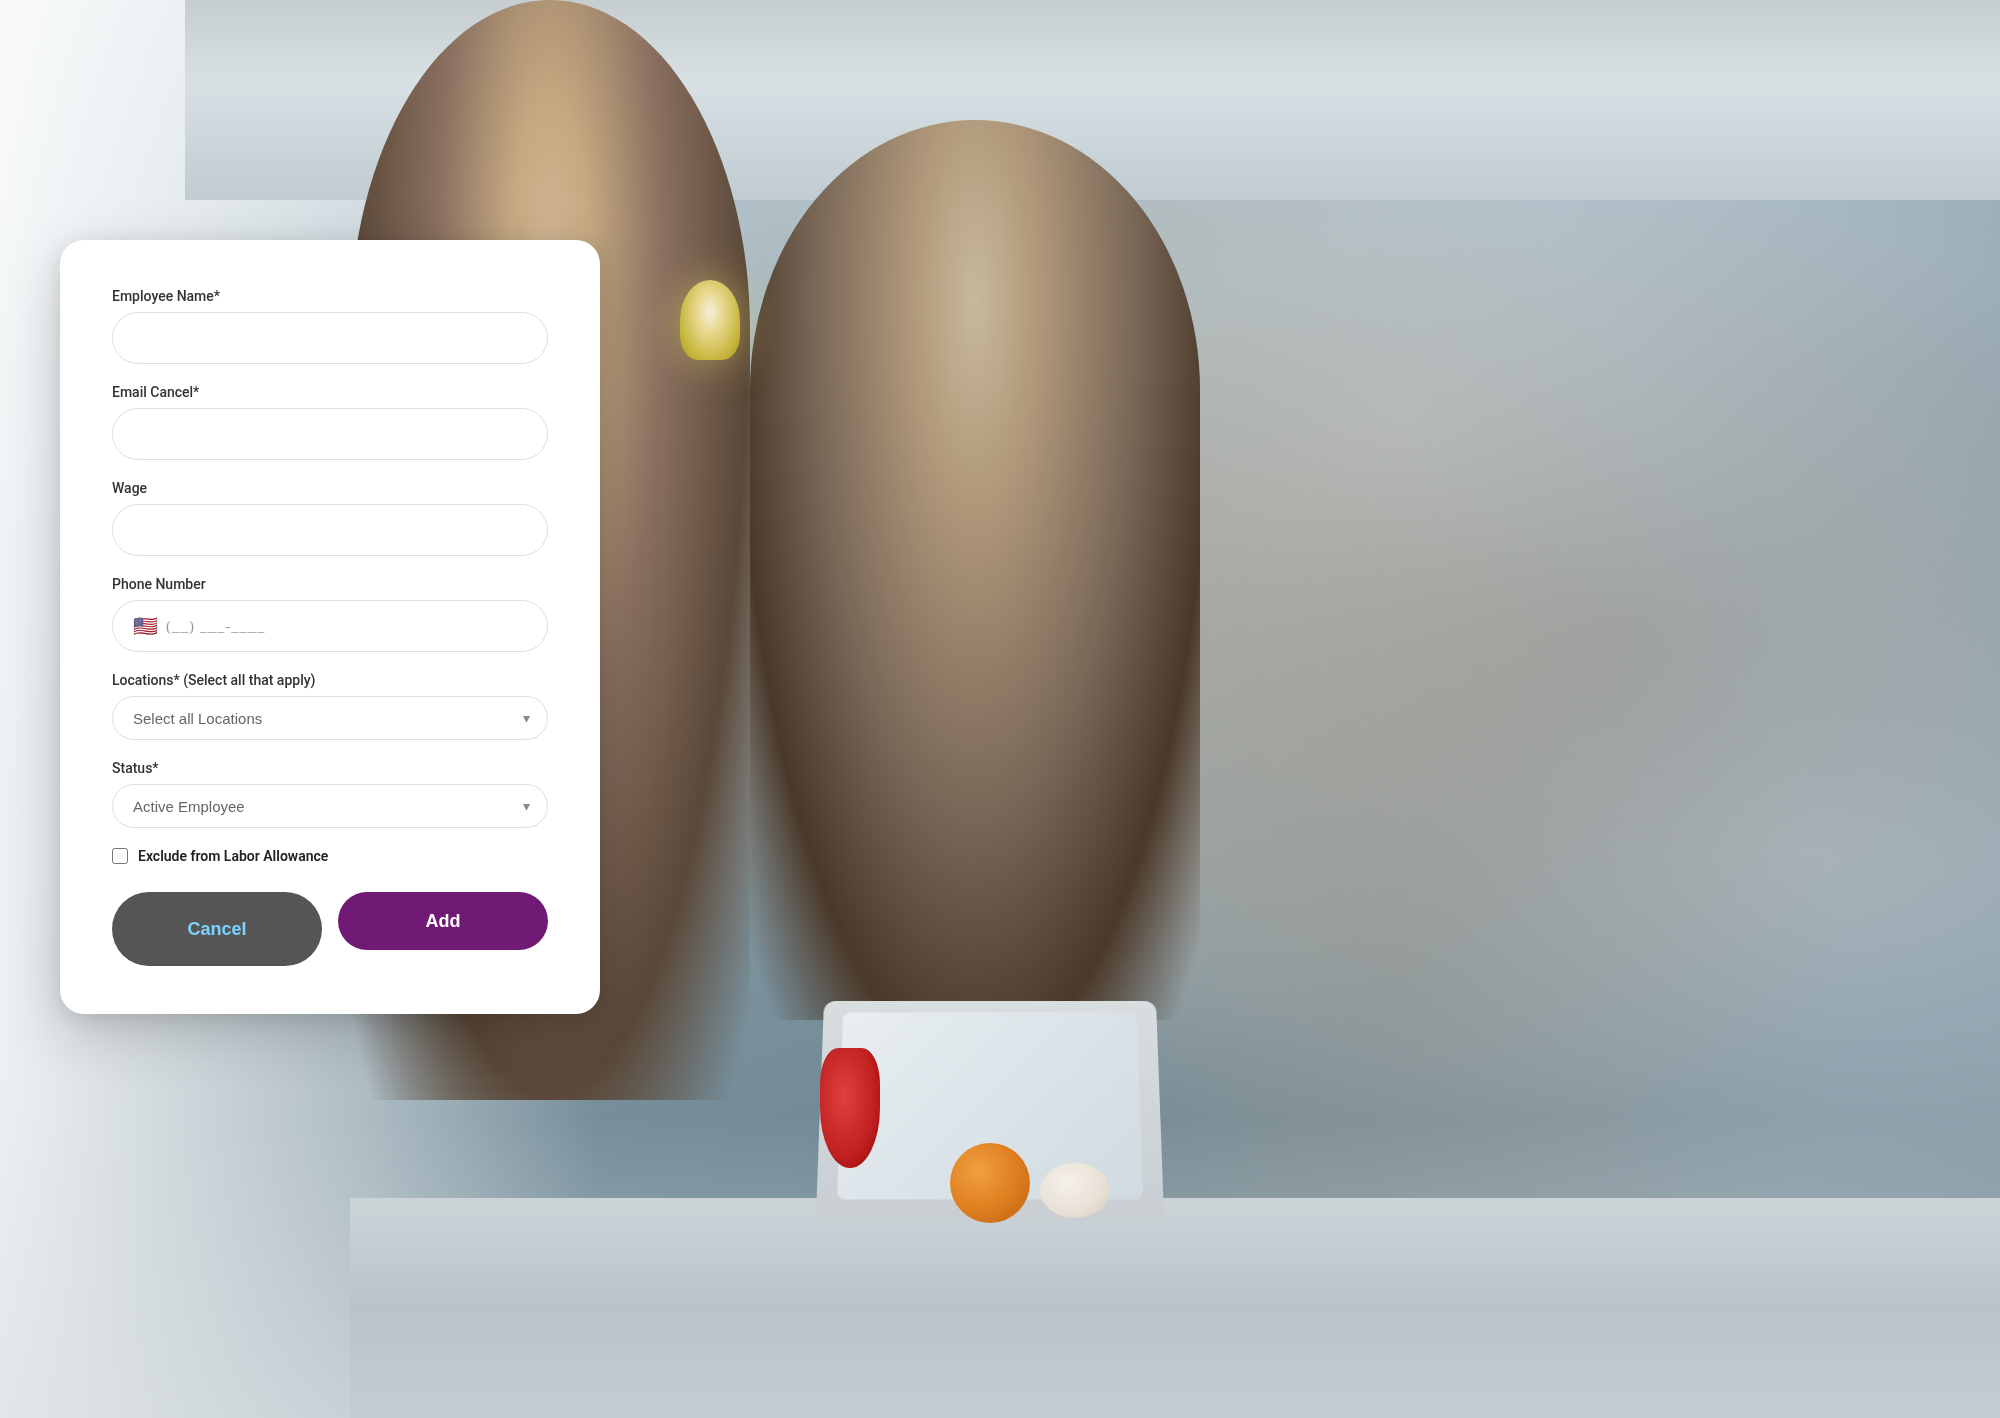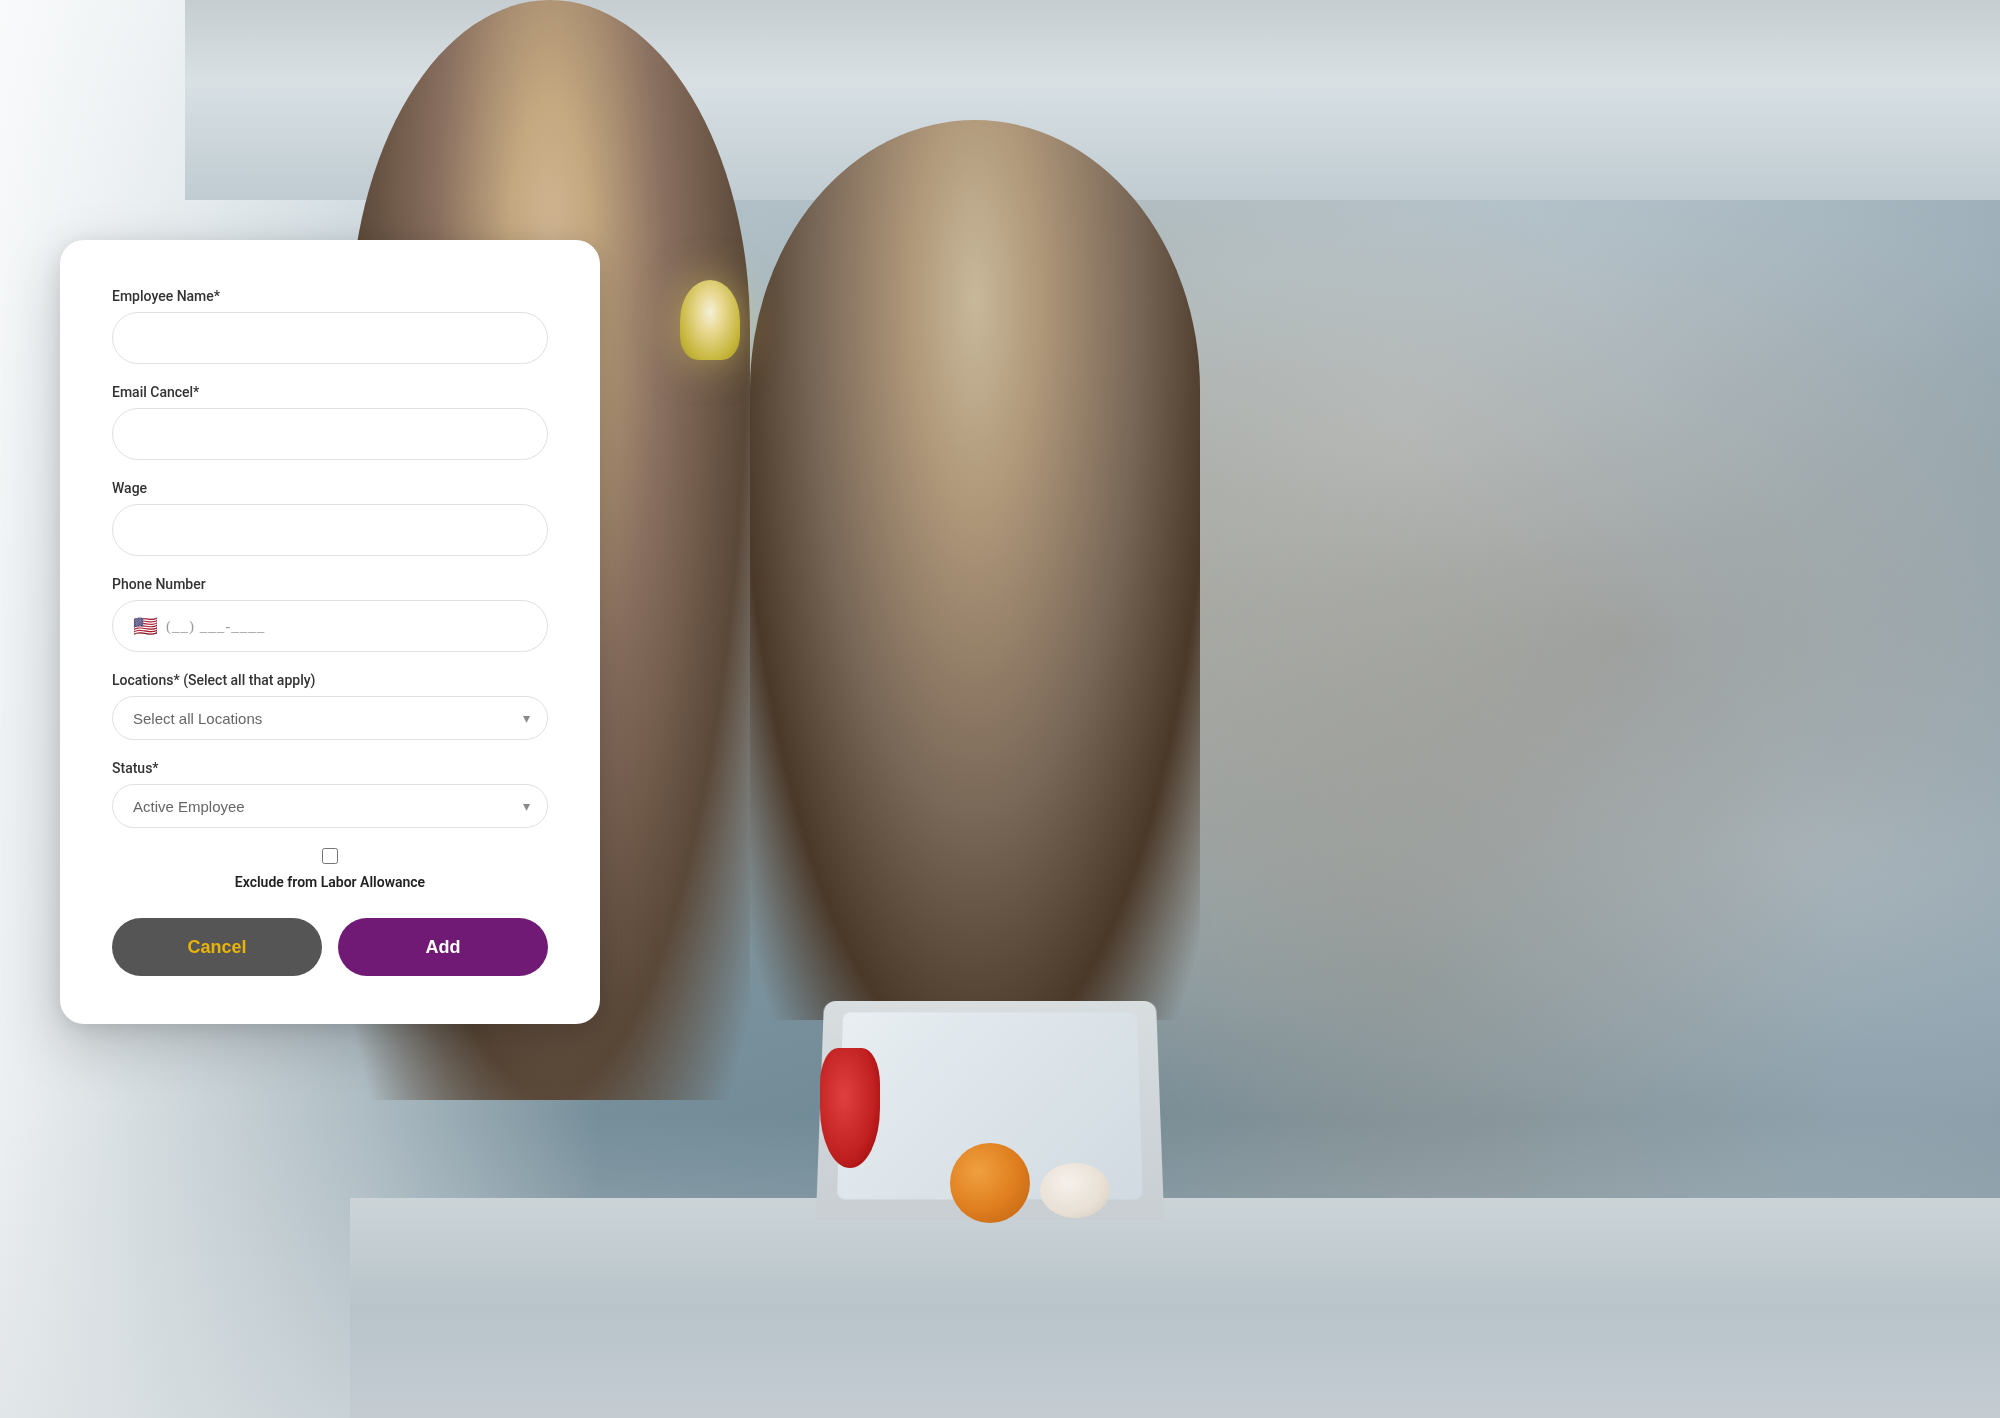--- a/index.html
+++ b/index.html
@@ -165,21 +165,20 @@
       color: #888;
       font-size: 14px;
     }
 
     .checkbox-group {
       display: flex;
       align-items: center;
       gap: 10px;
       margin-bottom: 28px;
       margin-top: 4px;
-      flex-direction: column;
     }
 
     .checkbox-input {
       width: 16px;
       height: 16px;
       border: 1.5px solid #999;
       border-radius: 3px;
       cursor: pointer;
       accent-color: #6b7ab5;
     }
@@ -192,25 +191,25 @@
     }
 
     .button-row {
       display: flex;
       gap: 16px;
       margin-top: 8px;
     }
 
     .btn-cancel {
       flex: 1;
-      height: 58px;
+      height: 74px;
       border: none;
       border-radius: 50px;
       background: #555555;
-      color: #eab308;
+      color: #7dd3fc;
       font-size: 18px;
       font-weight: 600;
       cursor: pointer;
       transition: background 0.2s;
     }
 
     .btn-add {
       flex: 1;
       height: 58px;
       border: none;

